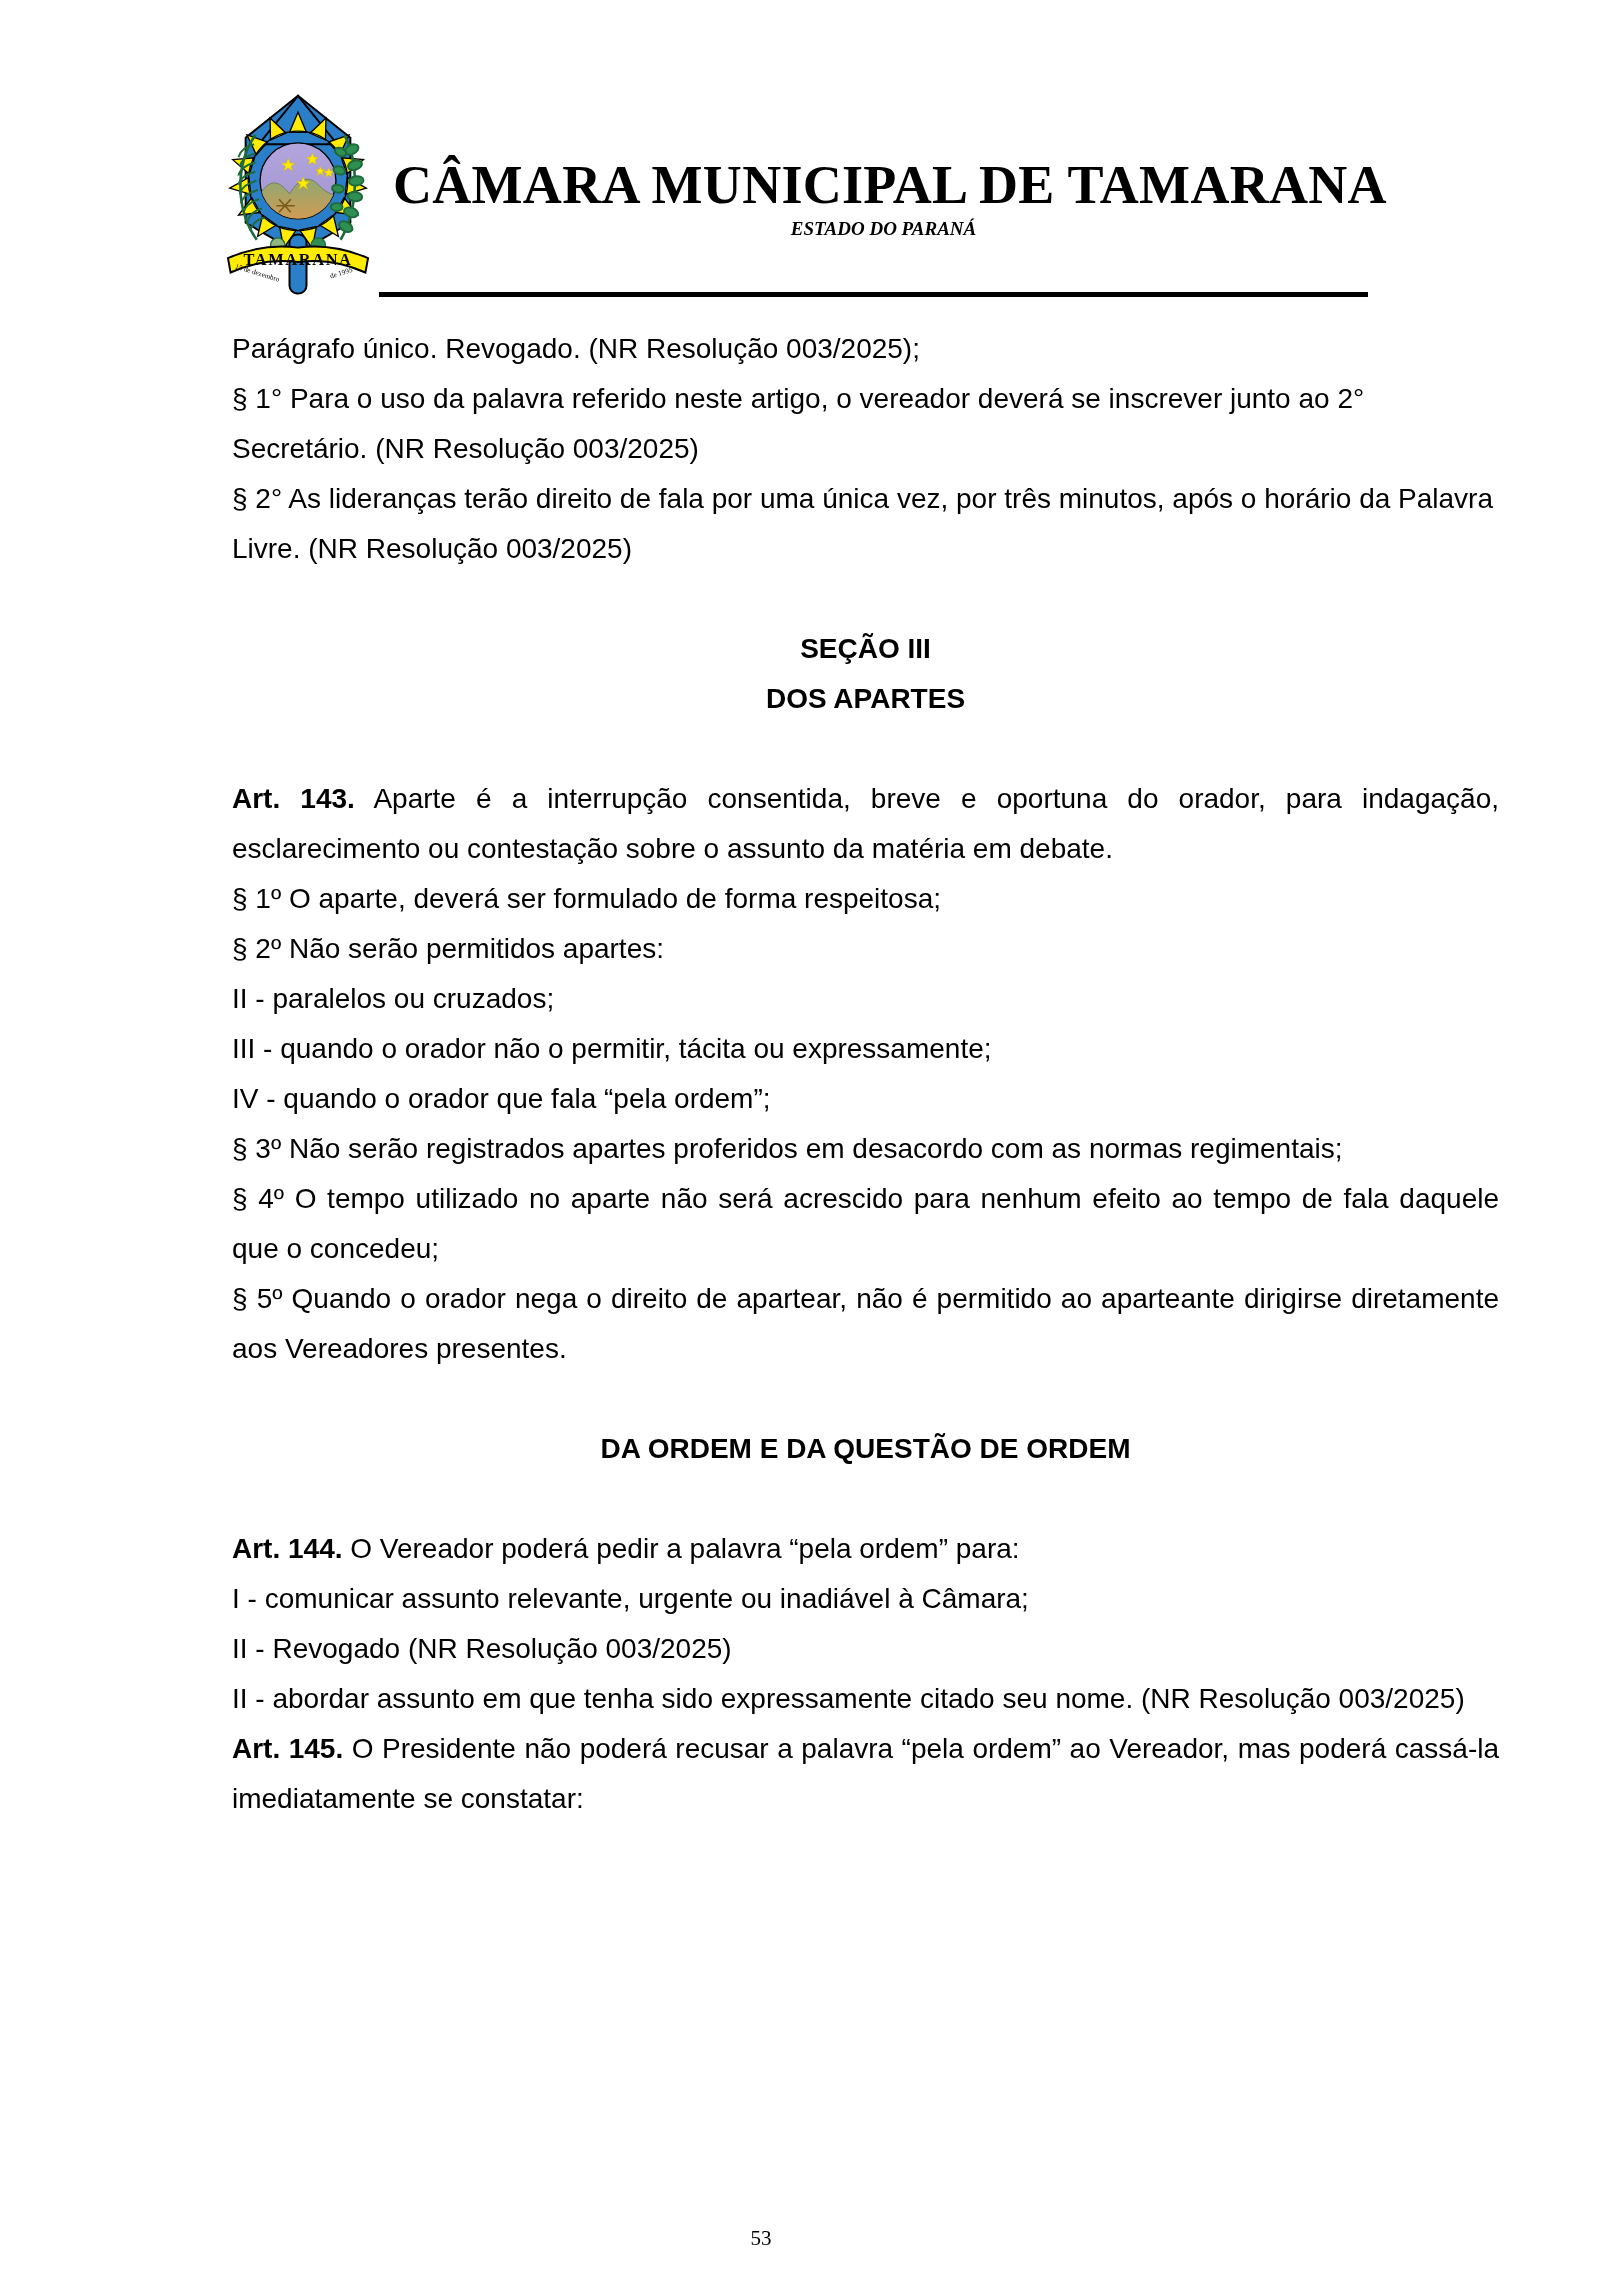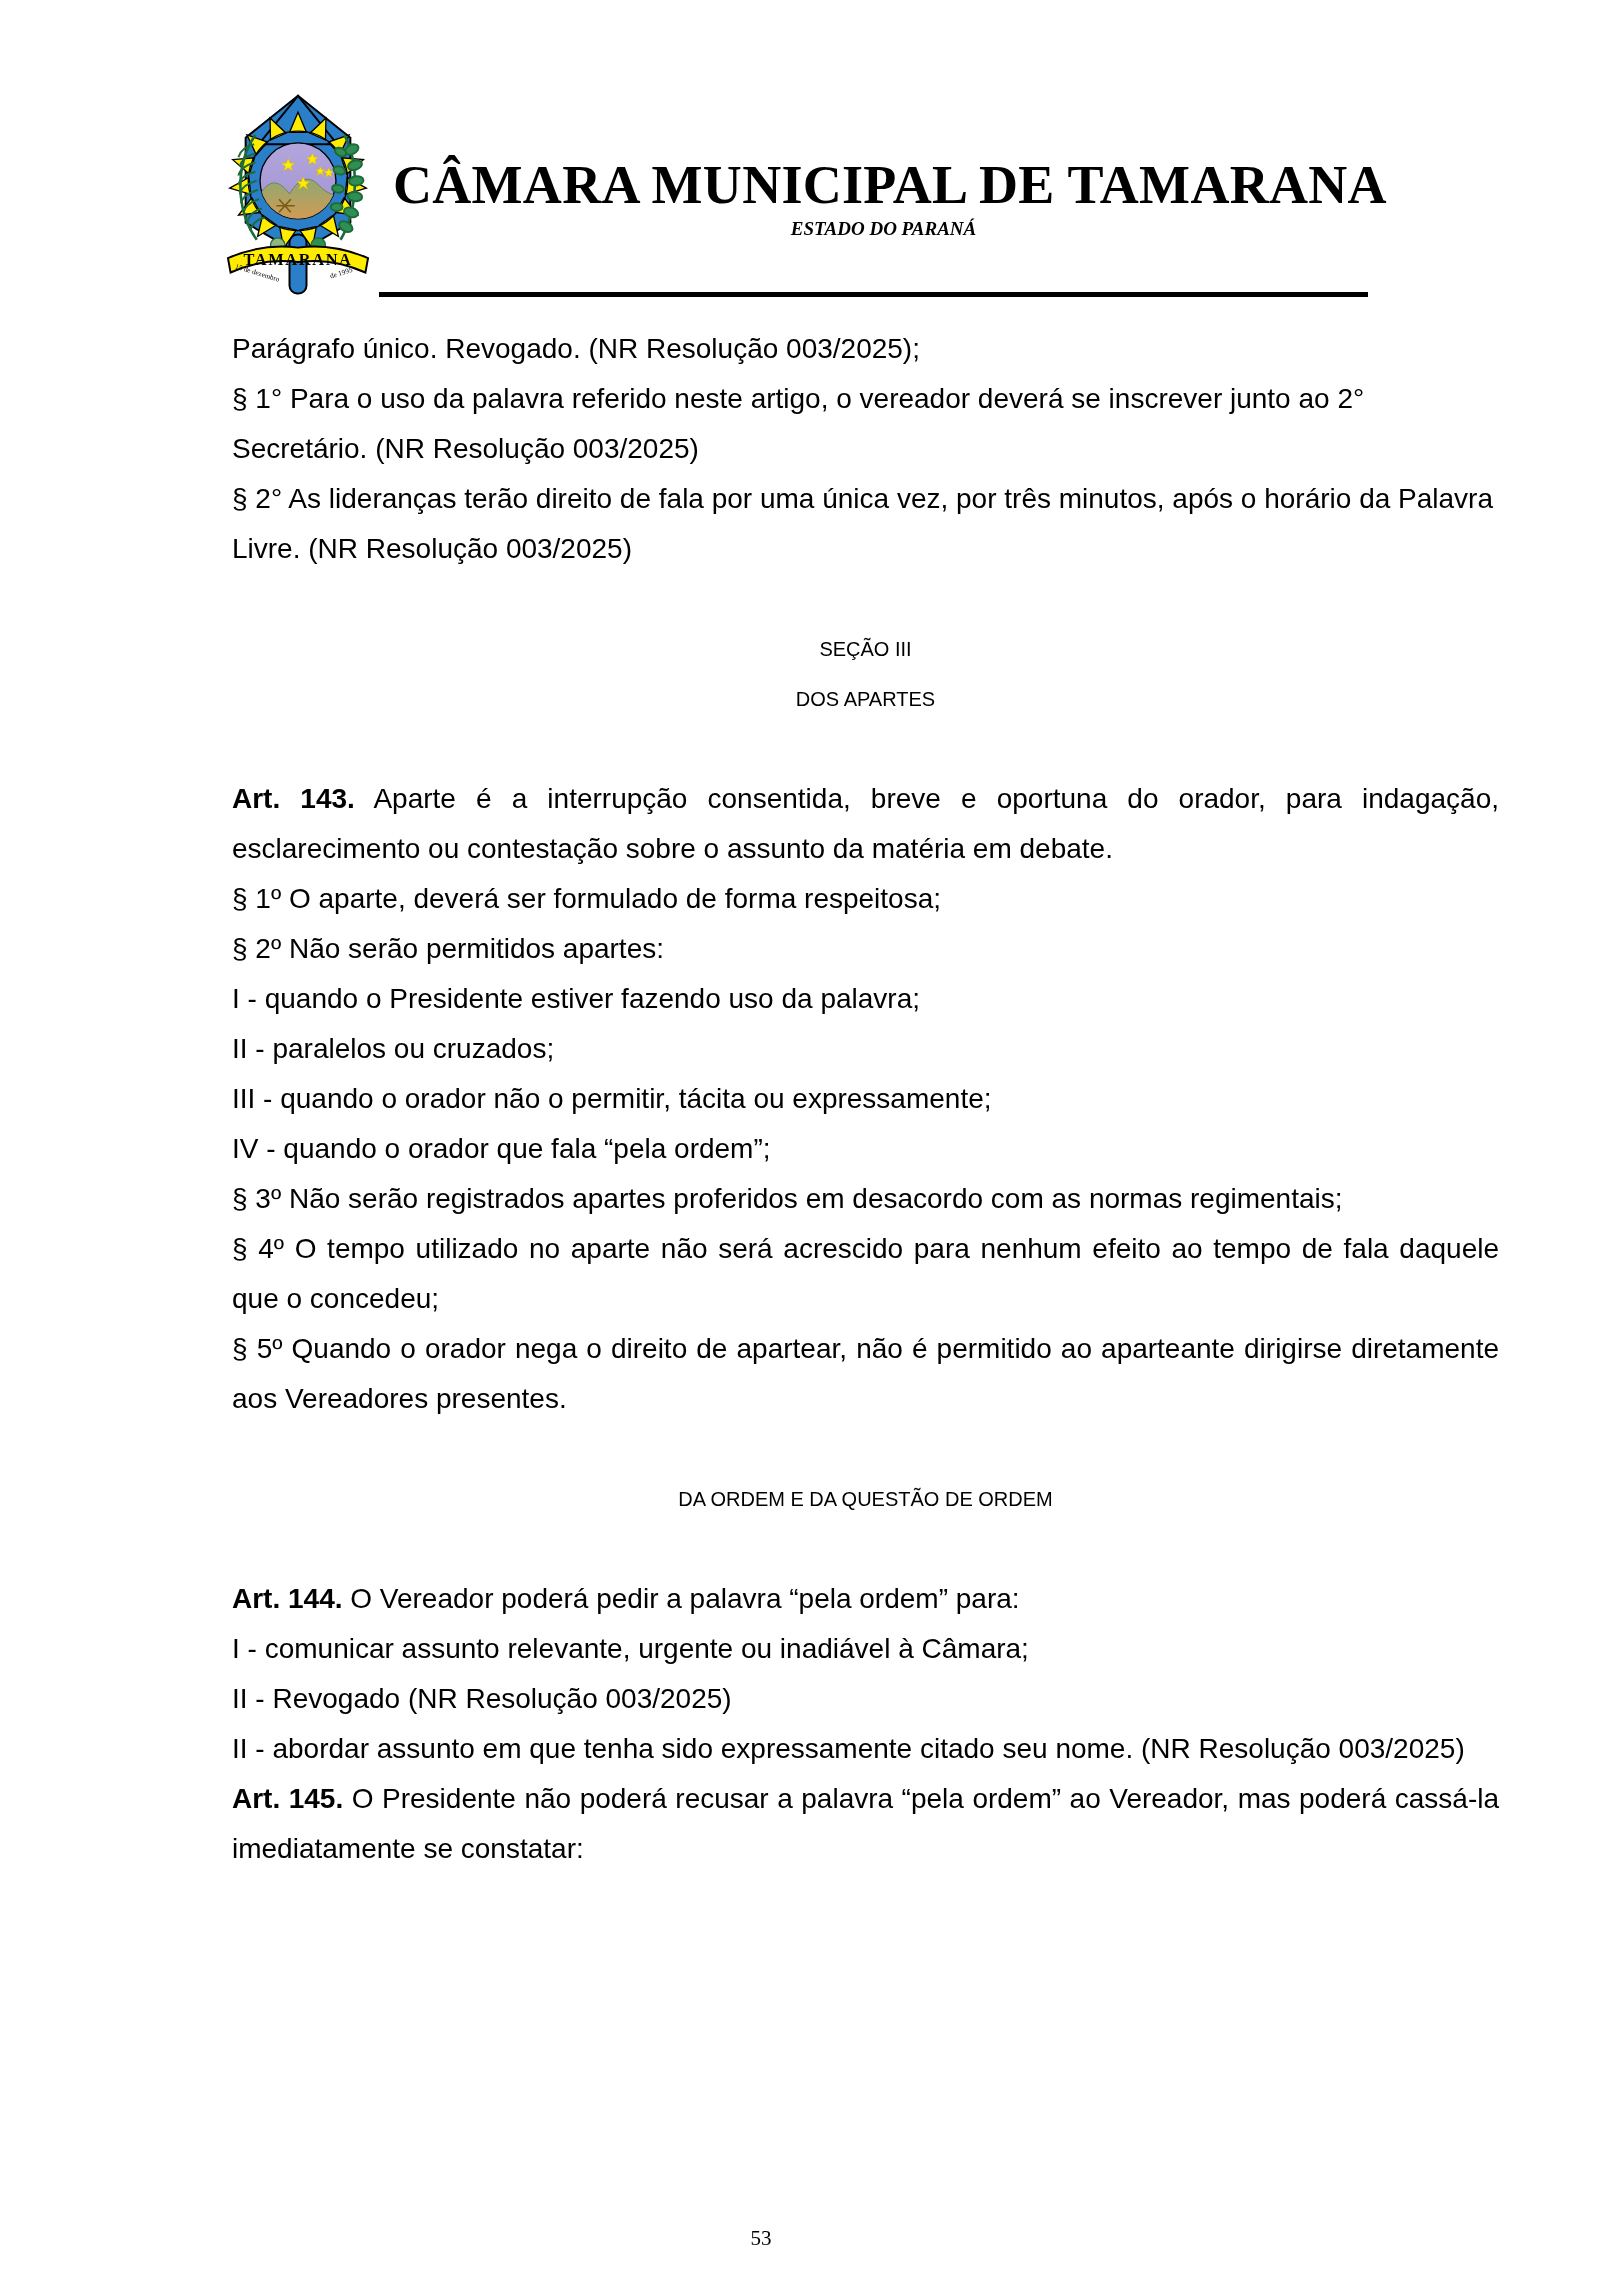--- a/index.html
+++ b/index.html
@@ -84,22 +84,22 @@
     word-spacing: 0px;
   }
   .para.justify {
     text-align: justify;
     text-justify: inter-word;
   }
   .lead { font-weight: bold; }
   .gap-md { height: 50px; }
 
   .section-head {
-    font-size: 20px;
-    font-weight: normal;
+    font-size: 28px;
+    font-weight: bold;
     line-height: 50px;
     text-align: center;
     margin: 0;
   }
 
   .page-number {
     position: absolute;
     left: 0;
     top: 2227px;
     width: 1522px;
@@ -224,21 +224,20 @@
 
     <p class="section-head">SEÇÃO III</p>
     <p class="section-head">DOS APARTES</p>
 
     <div class="gap-md"></div>
 
     <p class="para justify"><span class="lead">Art. 143.</span><span> Aparte é a interrupção consentida, breve e oportuna do orador, para indagação, esclarecimento ou contestação sobre o assunto da matéria em debate.</span></p>
 
     <p class="para">§ 1º O aparte, deverá ser formulado de forma respeitosa;</p>
     <p class="para">§ 2º Não serão permitidos apartes:</p>
-    <p class="para">I - quando o Presidente estiver fazendo uso da palavra;</p>
     <p class="para">II - paralelos ou cruzados;</p>
     <p class="para">III - quando o orador não o permitir, tácita ou expressamente;</p>
     <p class="para">IV - quando o orador que fala “pela ordem”;</p>
     <p class="para">§ 3º Não serão registrados apartes proferidos em desacordo com as normas regimentais;</p>
     <p class="para justify">§ 4º O tempo utilizado no aparte não será acrescido para nenhum efeito ao tempo de fala daquele que o concedeu;</p>
     <p class="para justify">§ 5º Quando o orador nega o direito de apartear, não é permitido ao aparteante dirigirse diretamente aos Vereadores presentes.</p>
 
     <div class="gap-md"></div>
 
     <p class="section-head">DA ORDEM E DA QUESTÃO DE ORDEM</p>

